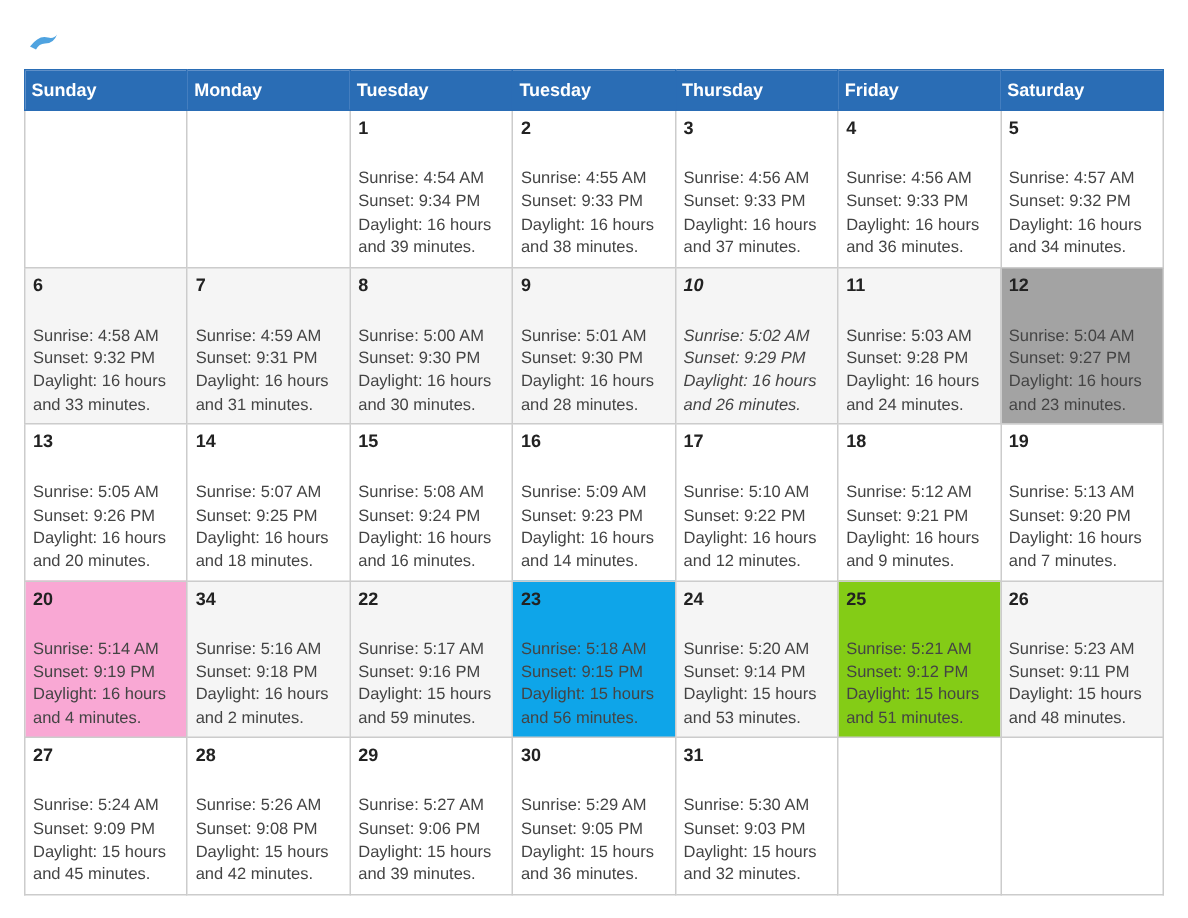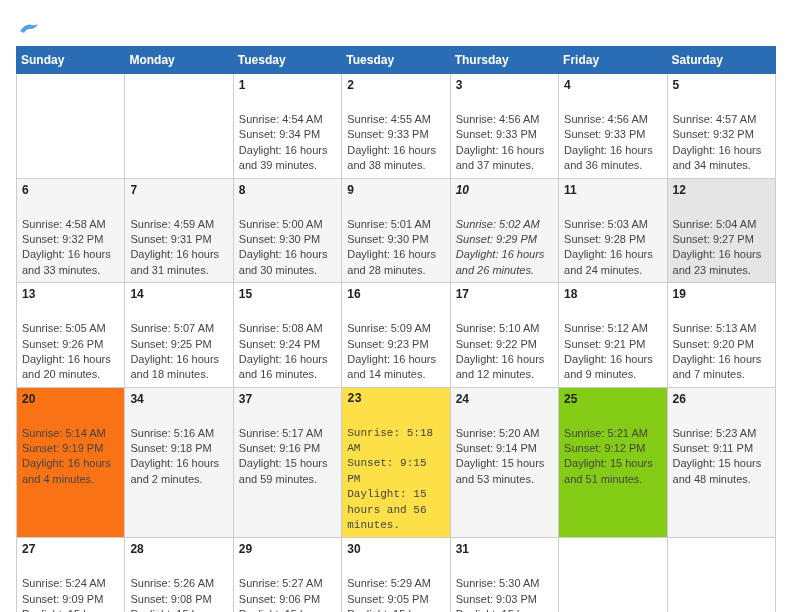--- a/index.html
+++ b/index.html
@@ -151,21 +151,21 @@
           <div class="day-info">Sunrise: 5:01 AM<br>Sunset: 9:30 PM<br>Daylight: 16 hours and 28 minutes.</div>
         </td>
         <td style="background: rgb(245, 245, 245); font-style: italic;">
           <span class="day-number">10</span>
           <div class="day-info">Sunrise: 5:02 AM<br>Sunset: 9:29 PM<br>Daylight: 16 hours and 26 minutes.</div>
         </td>
         <td style="background: rgb(245, 245, 245);">
           <span class="day-number">11</span>
           <div class="day-info">Sunrise: 5:03 AM<br>Sunset: 9:28 PM<br>Daylight: 16 hours and 24 minutes.</div>
         </td>
-        <td style="background: #e5e5e5;">
+        <td style="background: #a3a3a3;">
           <span class="day-number">12</span>
           <div class="day-info">Sunrise: 5:04 AM<br>Sunset: 9:27 PM<br>Daylight: 16 hours and 23 minutes.</div>
         </td>
       </tr>
       <tr>
         <td>
           <span class="day-number">13</span>
           <div class="day-info">Sunrise: 5:05 AM<br>Sunset: 9:26 PM<br>Daylight: 16 hours and 20 minutes.</div>
         </td>
         <td>
@@ -187,33 +187,33 @@
         <td>
           <span class="day-number">18</span>
           <div class="day-info">Sunrise: 5:12 AM<br>Sunset: 9:21 PM<br>Daylight: 16 hours and 9 minutes.</div>
         </td>
         <td>
           <span class="day-number">19</span>
           <div class="day-info">Sunrise: 5:13 AM<br>Sunset: 9:20 PM<br>Daylight: 16 hours and 7 minutes.</div>
         </td>
       </tr>
       <tr>
-        <td style="background: #f97316;">
+        <td style="background: #f9a8d4;">
           <span class="day-number">20</span>
           <div class="day-info">Sunrise: 5:14 AM<br>Sunset: 9:19 PM<br>Daylight: 16 hours and 4 minutes.</div>
         </td>
         <td style="background: rgb(245, 245, 245);">
           <span class="day-number">34</span>
           <div class="day-info">Sunrise: 5:16 AM<br>Sunset: 9:18 PM<br>Daylight: 16 hours and 2 minutes.</div>
         </td>
         <td style="background: rgb(245, 245, 245);">
-          <span class="day-number">37</span>
+          <span class="day-number">22</span>
           <div class="day-info">Sunrise: 5:17 AM<br>Sunset: 9:16 PM<br>Daylight: 15 hours and 59 minutes.</div>
         </td>
-        <td style="background: #fde047; font-family: Liberation Mono, monospace;">
+        <td style="background: #0ea5e9;">
           <span class="day-number">23</span>
           <div class="day-info">Sunrise: 5:18 AM<br>Sunset: 9:15 PM<br>Daylight: 15 hours and 56 minutes.</div>
         </td>
         <td style="background: rgb(245, 245, 245);">
           <span class="day-number">24</span>
           <div class="day-info">Sunrise: 5:20 AM<br>Sunset: 9:14 PM<br>Daylight: 15 hours and 53 minutes.</div>
         </td>
         <td style="background: #84cc16;">
           <span class="day-number">25</span>
           <div class="day-info">Sunrise: 5:21 AM<br>Sunset: 9:12 PM<br>Daylight: 15 hours and 51 minutes.</div>

